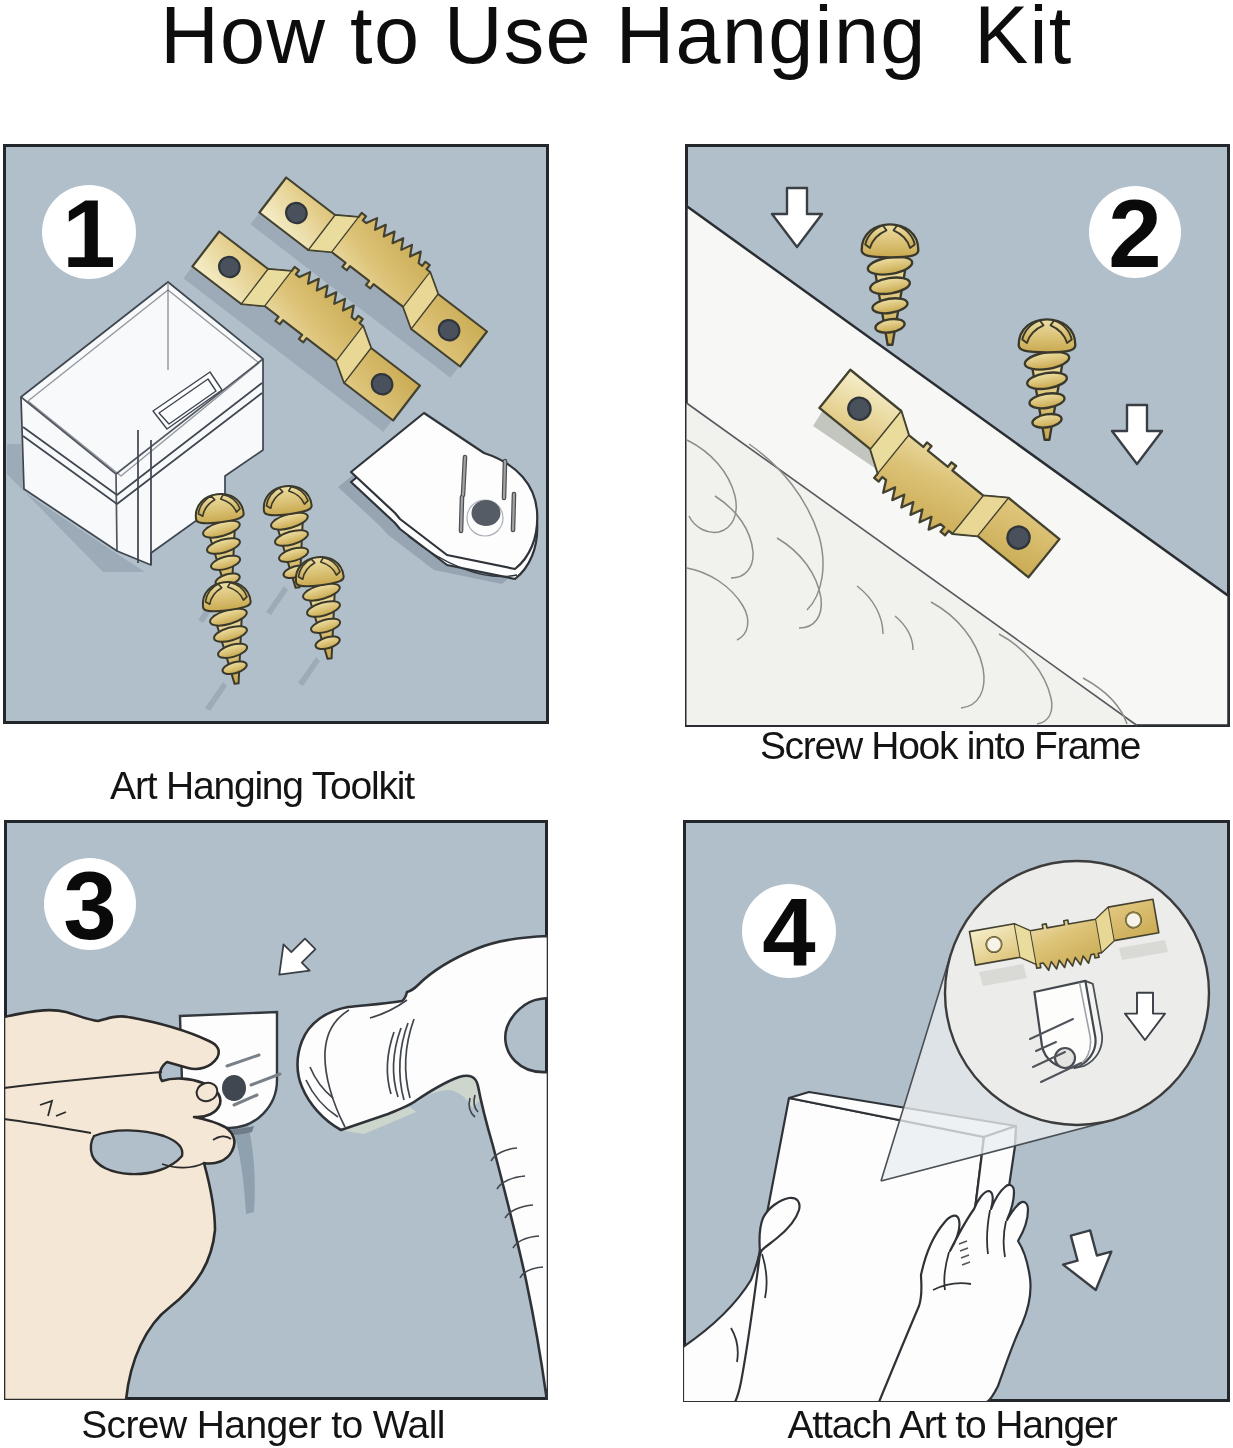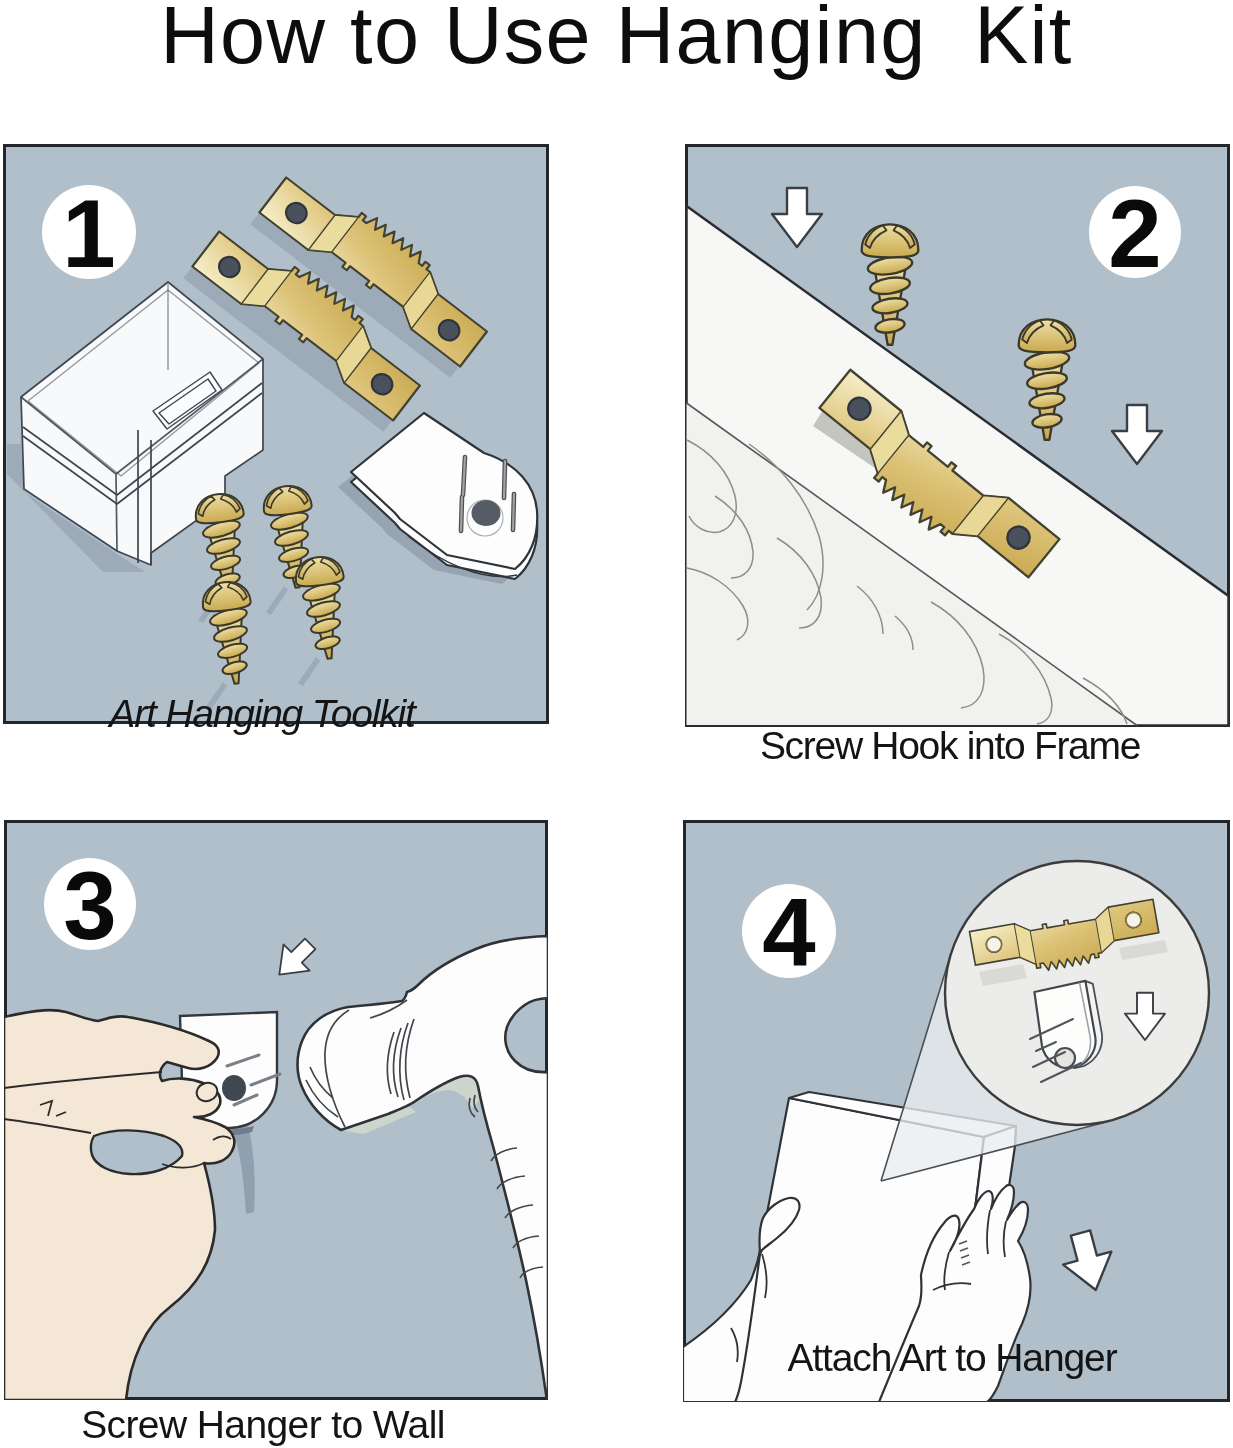--- a/index.html
+++ b/index.html
@@ -90,21 +90,21 @@
    <path d="M462,313 L460,351"></path>
    <path d="M459,353 L458,387"></path>
    <path d="M502,317 L501,354"></path>
    <path d="M511,350 L510,386"></path>
   </g>
  </g>
 
  <circle cx="86" cy="88" r="47" fill="#fff"></circle>
  <text x="86" y="123" font-size="96" font-weight="bold" fill="#0a0a0a" text-anchor="middle">1</text>
 </svg>
-<div class="abs cap" style="left:62px;top:692px;width:400px;letter-spacing:-1.2px;font-style:italic;">Art Hanging Toolkit</div>
+<div class="abs cap" style="left:62px;top:764px;width:400px;letter-spacing:-1.2px;">Art Hanging Toolkit</div>
 
 <svg class="abs" style="left:685px;top:144px" width="545" height="583" viewBox="0 0 545 583">
  <rect x="1.5" y="1.5" width="542" height="580" fill="#b1bfca" stroke="#23272c" stroke-width="3"></rect>
 
  <path d="M1.5,62 L543.5,452 L543.5,581.5 L1.5,581.5 Z" fill="#f7f7f5" stroke="#2a2e33" stroke-width="2.5"></path>
  <path d="M1.5,259 L376,527 L452,581 L1.5,581 Z" fill="#f1f1ee"></path>
  <path d="M1.5,259 L452,581.5" stroke="#55595e" stroke-width="1.6" fill="none"></path>
 
  <g stroke="#8e8e89" stroke-width="1.5" fill="none">
   <path d="M2,296 C26,308 44,328 50,352 C54,370 48,384 34,388 C22,390 10,384 4,372"></path>
@@ -234,13 +234,13 @@
   <path d="M350,247 L382,232"></path>
   <path d="M358,262 L398,243"></path>
  </g>
  <use href="#barrow" transform="translate(462,196) scale(0.8) translate(-26,-30)"></use>
 
  <use href="#barrow" transform="translate(405,441) rotate(-15) scale(1.0) translate(-26,-30)"></use>
 
  <circle cx="106" cy="111" r="47" fill="#fff"></circle>
  <text x="106" y="146" font-size="96" font-weight="bold" fill="#0a0a0a" text-anchor="middle">4</text>
 </svg>
-<div class="abs cap" style="left:752px;top:1336px;width:400px;letter-spacing:-1.1px;">Attach Art to Hanger</div>
+<div class="abs cap" style="left:752px;top:1403px;width:400px;letter-spacing:-1.1px;">Attach Art to Hanger</div>
 
 </body></html>

